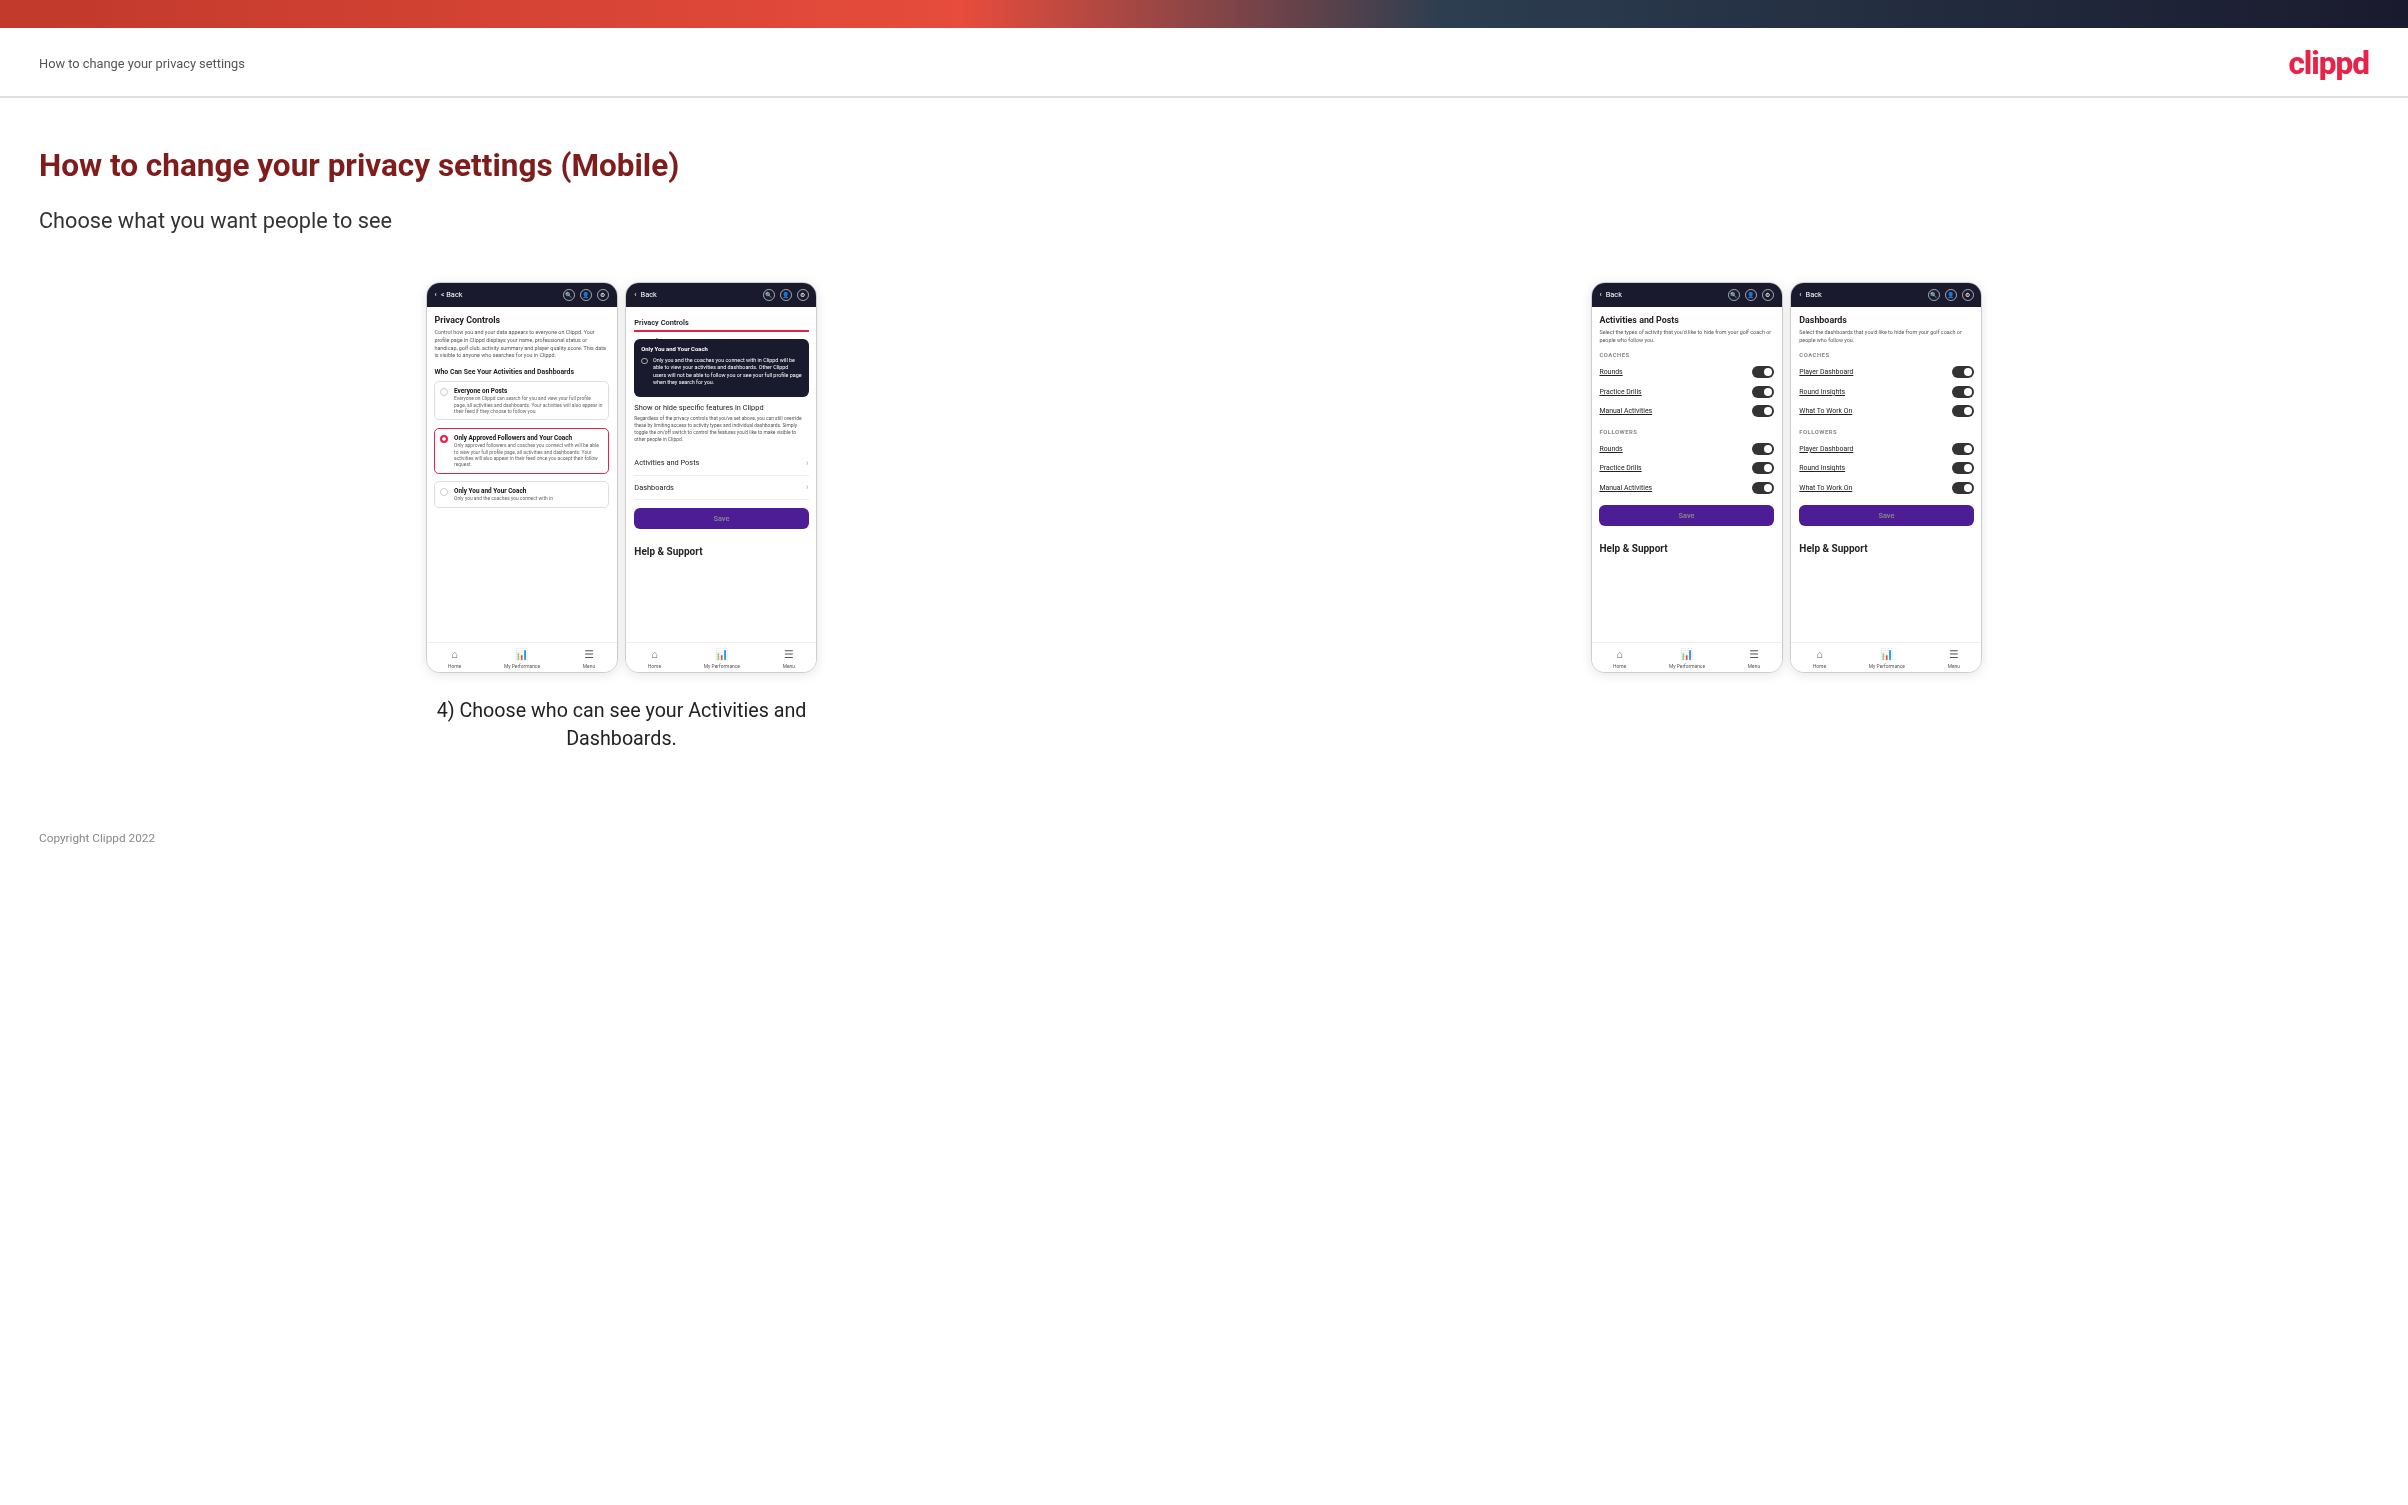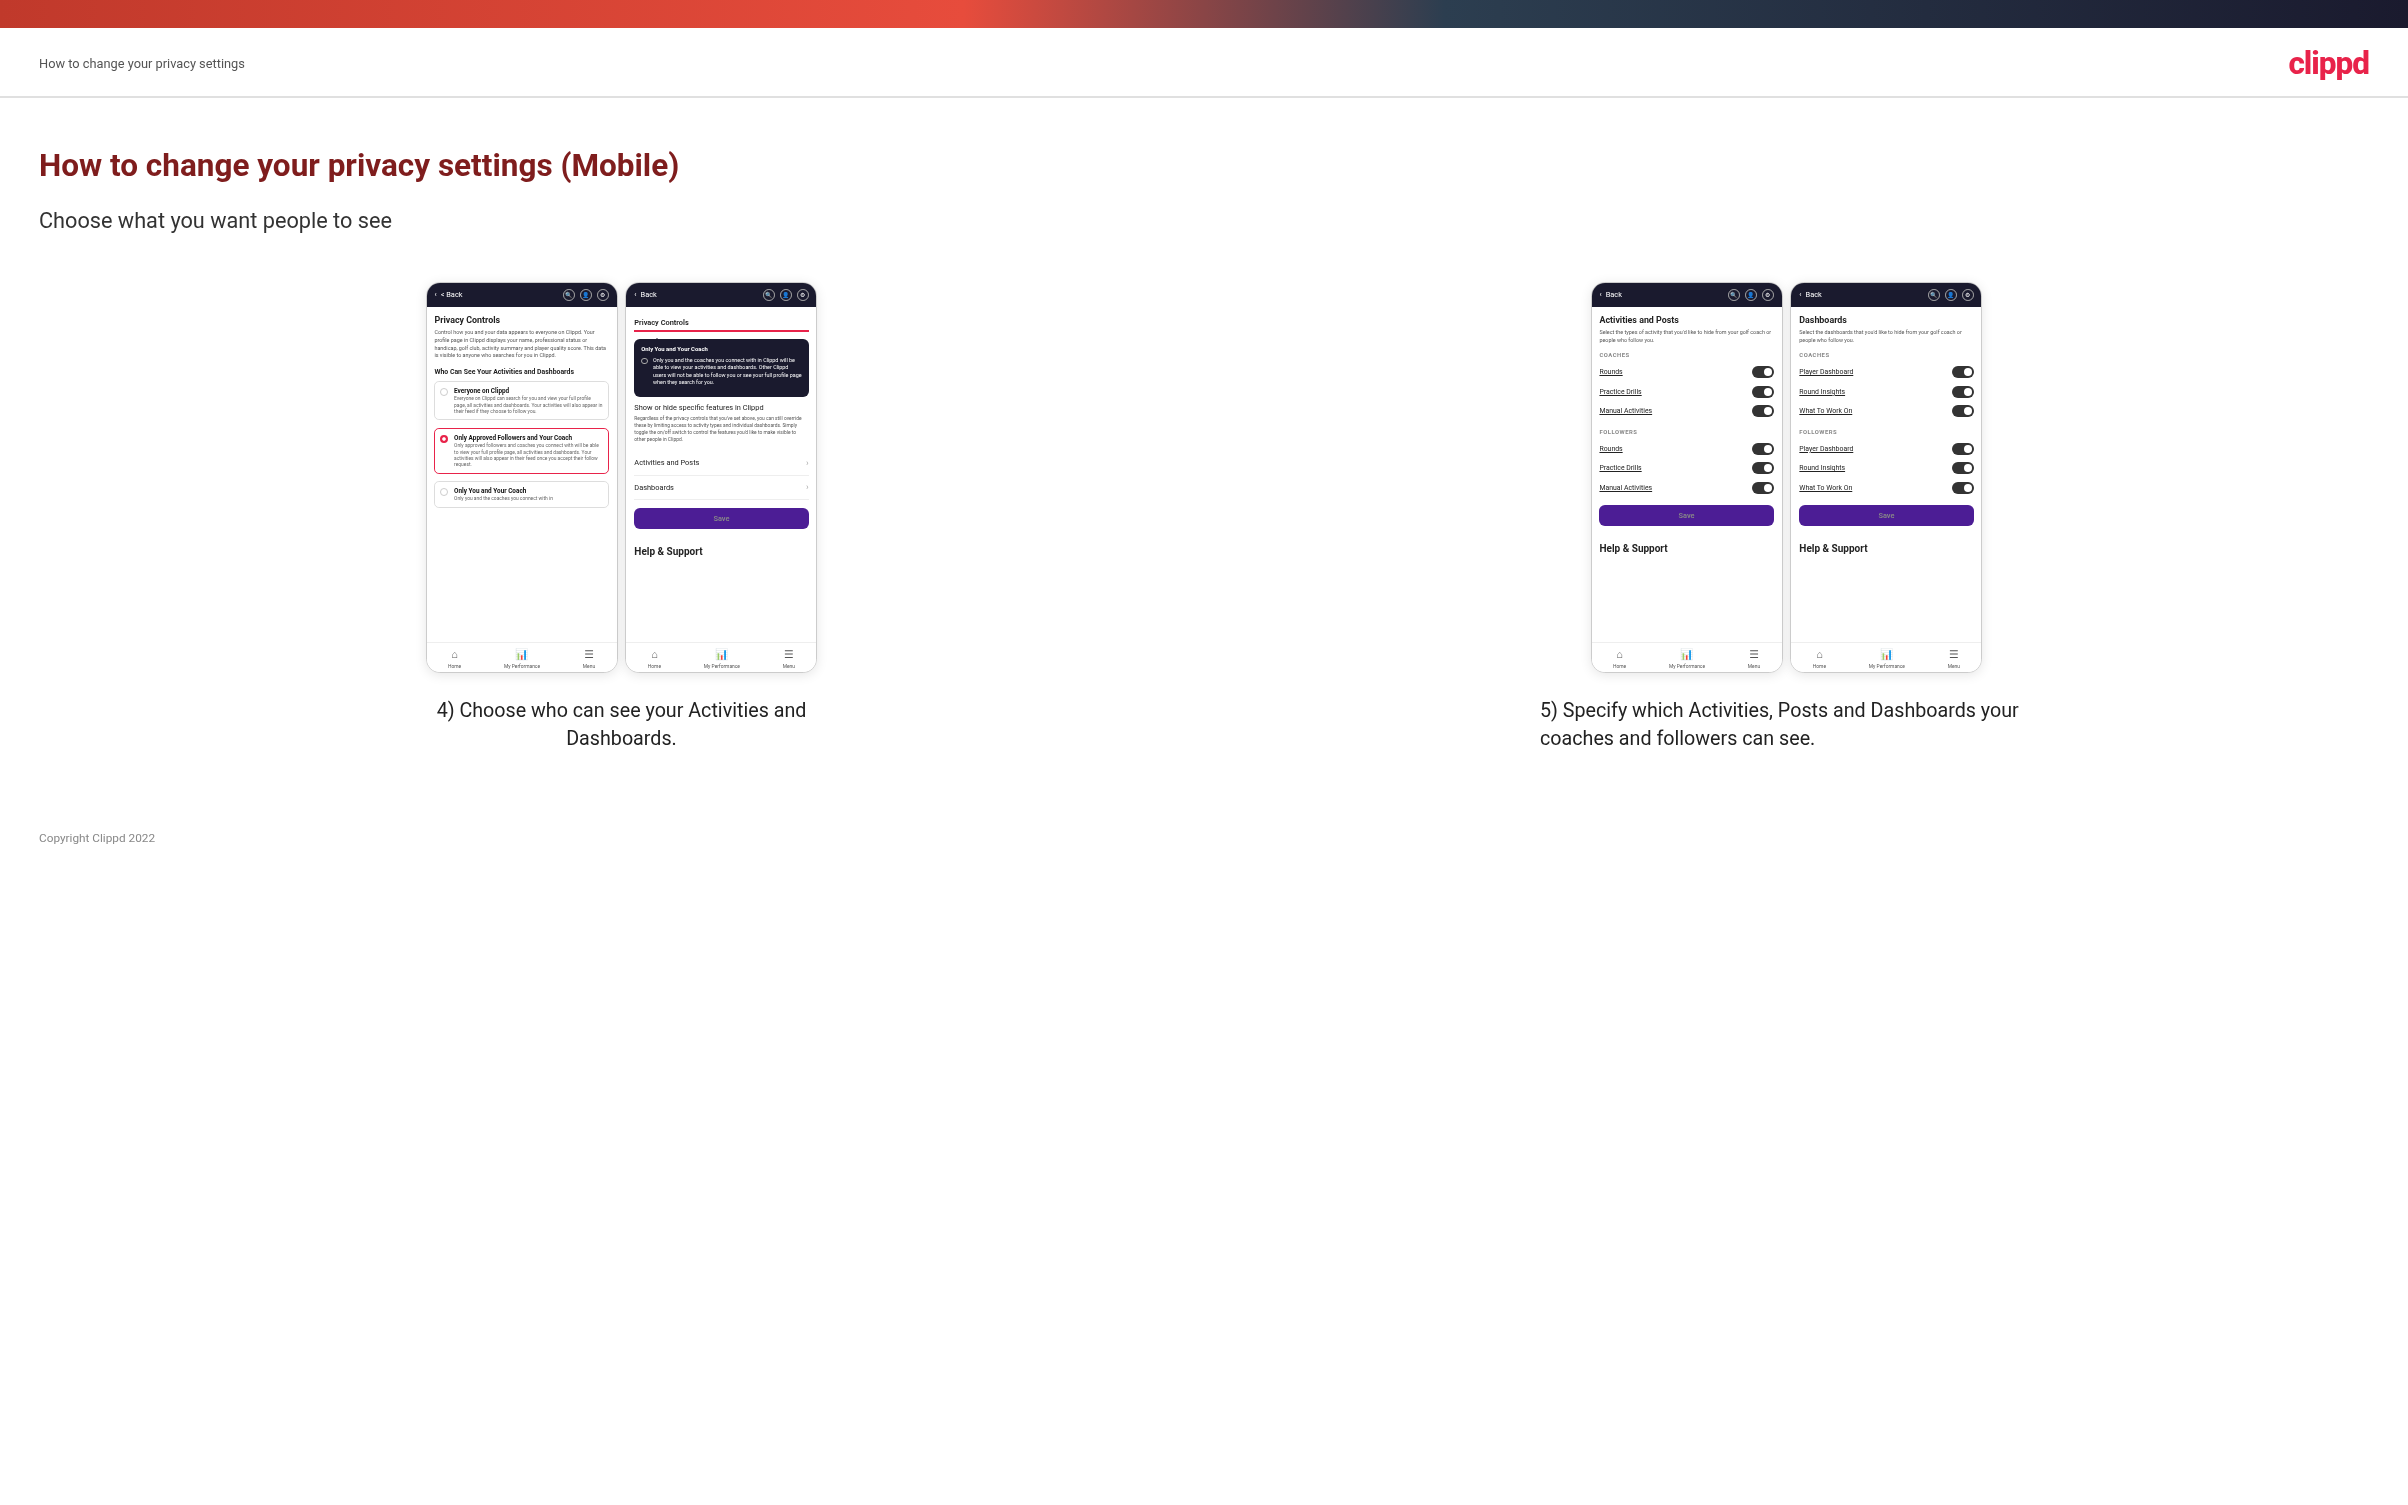--- a/index.html
+++ b/index.html
@@ -375,21 +375,21 @@
             </div>
           </div>
           <div class="phone-body">
             <div class="phone-section-title">Privacy Controls</div>
             <div class="phone-description">Control how you and your data appears to everyone on Clippd. Your profile page in Clippd displays your name, professional status or handicap, golf club, activity summary and player quality score. This data is visible to anyone who searches for you in Clippd.</div>
             <div class="phone-section-title" style="font-size:6.9px;margin-bottom:5.9px;">Who Can See Your Activities and Dashboards</div>
 
             <div class="radio-option">
               <div class="radio-dot"></div>
               <div class="radio-text-block">
-                <div class="radio-label">Everyone on Clippd</div>
+                <div class="radio-label">Everyone on Posts</div>
                 <div class="radio-desc">Everyone on Clippd can search for you and view your full profile page, all activities and dashboards. Your activities will also appear in their feed if they choose to follow you.</div>
               </div>
             </div>
 
             <div class="radio-option selected">
               <div class="radio-dot selected"></div>
               <div class="radio-text-block">
                 <div class="radio-label">Only Approved Followers and Your Coach</div>
                 <div class="radio-desc">Only approved followers and coaches you connect with will be able to view your full profile page, all activities and dashboards. Your activities will also appear in their feed once you accept their follow request.</div>
               </div>
@@ -605,23 +605,20 @@
               <span class="nav-label">My Performance</span>
             </div>
             <div class="nav-item">
               <span class="nav-icon">☰</span>
               <span class="nav-label">Menu</span>
             </div>
           </div>
         </div>
 
       </div>
-      <div class="caption" style="text-align:left;max-width:493px;">
-        <span>5) Specify which Activities, Posts and Dashboards your  coaches and followers can see.</span>
-      </div>
     </div>
 
   </div>
 </div>
 
 <div class="footer">
   <span>Copyright Clippd 2022</span>
 </div>
 
 

